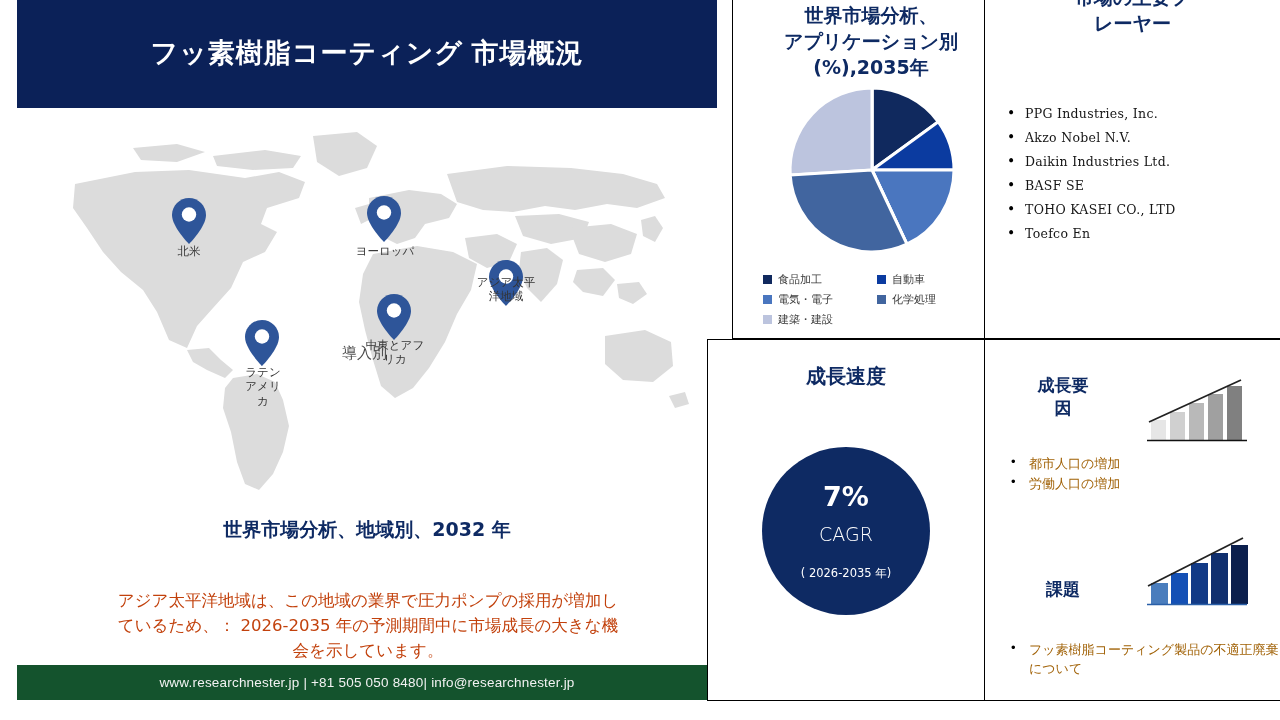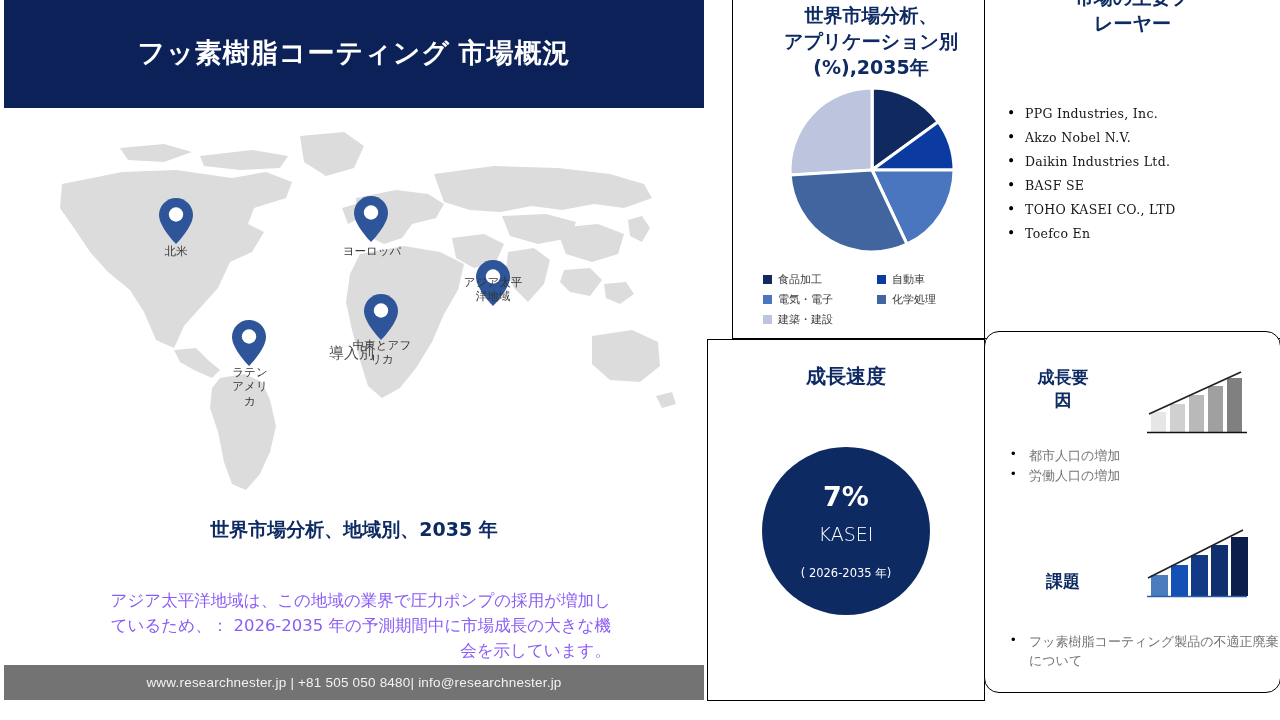--- a/index.html
+++ b/index.html
@@ -9,21 +9,21 @@
   body {
     width: 1280px; height: 720px;
     font-family: "Liberation Sans", sans-serif;
     overflow: hidden;
     position: relative;
   }
   .canvas { position: absolute; inset: 0; }
 
   
   .left-panel {
-    position: absolute; left: 4px; top: 0;
+    position: absolute; left: 17px; top: 0;
     width: 700px; height: 572px;
     background: #ffffff;
   }
   .title-banner {
     position: absolute; left: 0; top: 0;
     width: 700px; height: 108px;
     background: #0b2158;
     display: flex; align-items: center; justify-content: center;
   }
   .title-text {
@@ -66,51 +66,51 @@
     width: 700px;
     text-align: center;
     color: #0e2a63;
     font-size: 19px;
     font-weight: bold;
     font-family: "DejaVu Sans", sans-serif;
   }
   .map-body {
     position: absolute; left: 95px; top: 588px;
     width: 512px;
-    text-align: right;
-    color: #8b5cf6;
+    text-align: center;
+    color: #c2410c;
     font-size: 16.5px;
     line-height: 1.52;
     font-family: "DejaVu Sans", sans-serif;
   }
   .footer-bar {
     position: absolute; left: 0; top: 665px;
     width: 700px; height: 35px;
-    background: #737373;
+    background: #14532d;
     display: flex; align-items: center; justify-content: center;
   }
   .footer-text {
     color: #f2f2f2;
     font-size: 13.5px;
     letter-spacing: 0.2px;
     font-family: "Liberation Sans", sans-serif;
   }
 
   
   .panel {
     position: absolute;
     background: #ffffff;
     border: 1px solid #000000;
     box-sizing: border-box;
     overflow: hidden;
   }
   #panel-pie      { left: 707px; top: -1px;  width: 278px; height: 340px; margin-left: 25px; }
   #panel-players  { left: 984px; top: -1px;  width: 297px; height: 340px; }
   #panel-cagr     { left: 707px; top: 339px; width: 278px; height: 362px; }
-  #panel-drivers  { left: 984px; top: 331px; width: 297px; height: 362px; border-radius: 15px; }
+  #panel-drivers  { left: 984px; top: 339px; width: 297px; height: 362px; }
 
   .panel-title {
     text-align: center;
     color: #0e2a63;
     font-weight: bold;
     font-family: "DejaVu Sans", sans-serif;
   }
   #pie-title {
     font-size: 19px; line-height: 1.38;
     padding-top: 2px;
@@ -219,21 +219,21 @@
   .bars-icon { position: absolute; }
   #drivers-bars { left: 160px; top: 14px; }
   #challenges-bars { left: 160px; top: 4px; }
 
   .bullet-list { margin: 0; padding: 0; list-style: none; position: absolute; }
   #drivers-bullets { left: 14px; top: 92px; width: 270px; }
   #challenges-bullets { left: 14px; top: 94px; width: 280px; margin-top: 16px; }
   .bullet-list li {
     font-family: Liberation Sans, sans-serif;
     font-size: 13px;
-    color: #737373;
+    color: #a16207;
     line-height: 19px;
     padding-left: 30px;
     position: relative;
     margin-bottom: 1px;
   }
   .bullet-list li::before {
     content: "\2022";
     position: absolute; left: 12px; top: -2px;
     font-size: 13px; color: #000;
   }
@@ -327,21 +327,21 @@
             <path d="M17 0C7.6 0 0 7.6 0 17c0 12 17 29 17 29s17-17 17-29C34 7.6 26.4 0 17 0z" fill="#2e5599"></path>
             <circle cx="17" cy="16.5" r="7.2" fill="#ffffff"></circle>
           </svg>
       </div>
       <div class="region-label" style="left:336px; top:226px; width:84px;">中東とアフ
 リカ</div>
 
       <div class="overlay-label" style="left:325px; top:232px;">導入別</div>
     </div>
 
-    <div class="map-caption">世界市場分析、地域別、2035 年</div>
+    <div class="map-caption">世界市場分析、地域別、2032 年</div>
     <div class="map-body">アジア太平洋地域は、この地域の業界で圧力ポンプの採用が増加しているため、： 2026-2035 年の予測期間中に市場成長の大きな機会を示しています。</div>
 
     <div class="footer-bar">
       <div class="footer-text">www.researchnester.jp | +81 505 050 8480| info@researchnester.jp</div>
     </div>
   </div>
 
   <div class="panel" id="panel-pie">
     <div class="panel-title" id="pie-title">世界市場分析、
 アプリケーション別
@@ -401,21 +401,21 @@
       <li>BASF SE</li>
       <li>TOHO KASEI CO., LTD</li>
       <li>Toefco En</li>
     </ul>
   </div>
 
   <div class="panel" id="panel-cagr">
     <div class="panel-title" id="cagr-title">成長速度</div>
     <div class="cagr-circle">
       <div class="cagr-pct">7%</div>
-      <div class="cagr-label">KASEI</div>
+      <div class="cagr-label">CAGR</div>
       <div class="cagr-period">( 2026-2035 年)</div>
     </div>
   </div>
 
   <div class="panel" id="panel-drivers">
 
     <div class="sub-block" id="drivers-block">
       <div class="sub-head" id="drivers-head">成長要
 因</div>
 

